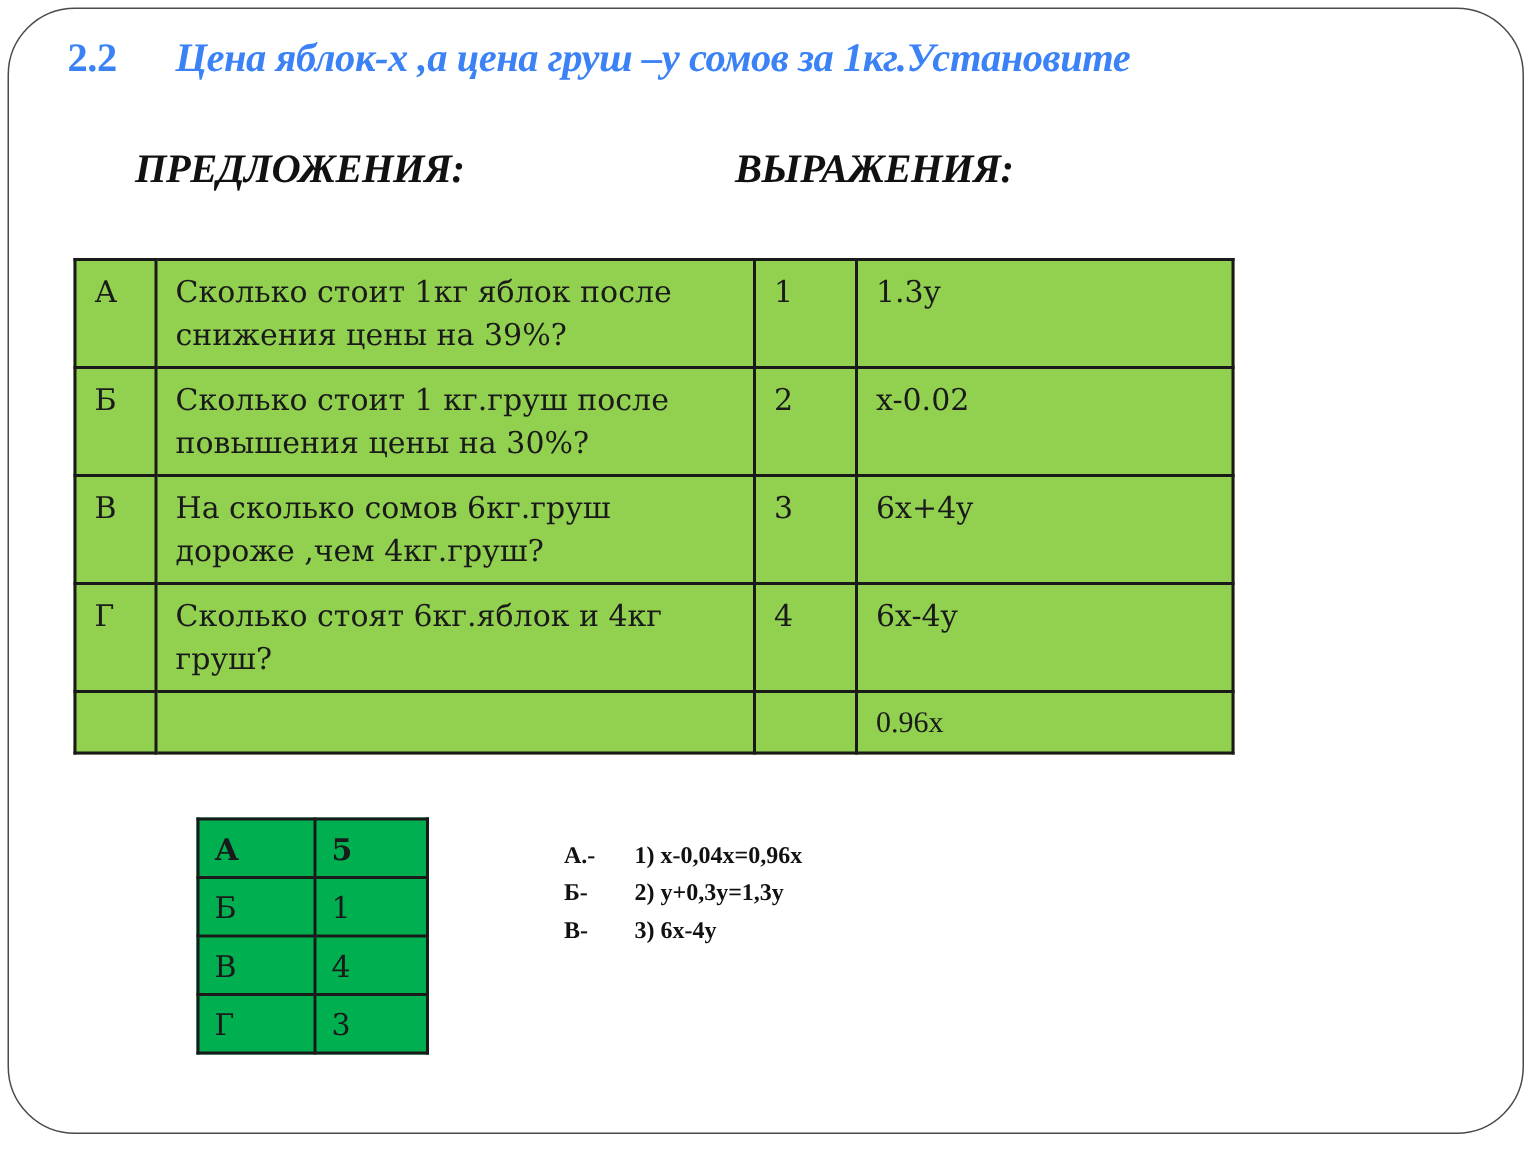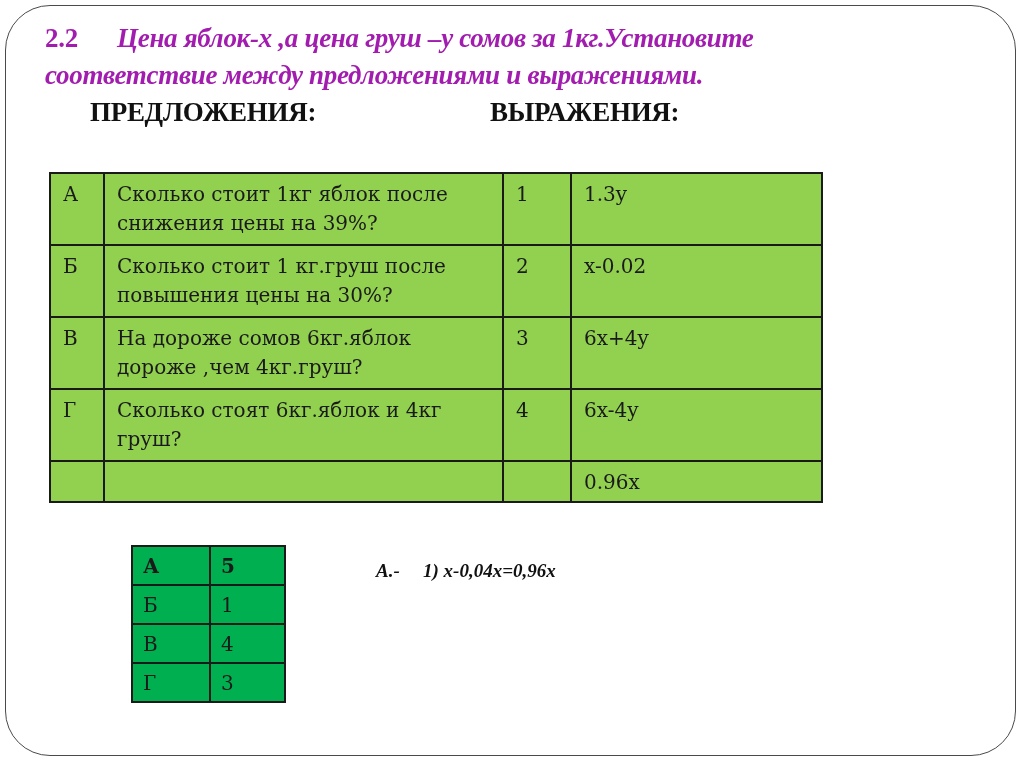--- a/index.html
+++ b/index.html
@@ -7,73 +7,72 @@
     width: 1024px; height: 767px; background: #ffffff; position: relative; overflow: hidden;
     font-family: "Liberation Serif", serif;
   }
   .frame {
     position: absolute; left: 5px; top: 5px; width: 1011px; height: 751px;
     border: 1.5px solid #4a4a4a; border-radius: 45px; box-sizing: border-box;
   }
   .title {
     position: absolute; left: 45px; top: 20px; width: 900px;
     font-family: "Liberation Serif", serif; font-weight: bold; font-style: italic;
-    font-size: 27px; line-height: 37px; color: #a21caf; letter-spacing: -0.3px;
+    font-size: 27px; line-height: 37px; color: #3b82f6; letter-spacing: -0.3px;
   }
   .title .num { display: inline-block; width: 72px; font-style: normal; }
   .heading {
     position: absolute; top: 97px;
-    font-family: "Liberation Serif", serif; font-weight: bold; 
+    font-family: "Liberation Serif", serif; font-weight: bold; font-style: italic;
     font-size: 27px; color: #111; letter-spacing: -0.3px;
   }
   .h-left { left: 90px; }
   .h-right { left: 490px; }
 
   table.main {
     position: absolute; left: 49px; top: 172px; width: 774px;
     border-collapse: collapse; background: #92d050;
     font-family: "DejaVu Serif", serif; font-size: 20px; color: #1a1a1a;
   }
   table.main td {
     border: 2px solid #1a1a1a; vertical-align: top;
     padding: 6px 10px 0 12px; line-height: 29px;
   }
   table.main tr.r { height: 72px; }
-  table.main tr.last { height: 41px; }
+  table.main tr.last { height: 41px; font-family: Liberation Serif, serif; }
   table.main td.c1 { width: 30px; }
   table.main td.c2 { width: 375px; }
   table.main td.c3 { width: 44px; }
 
   table.ans {
     position: absolute; left: 131px; top: 545px; width: 155px;
     border-collapse: collapse; background: #00b050;
     font-family: "DejaVu Serif", serif; font-size: 20px; color: #1a1a1a;
   }
   table.ans td {
     border: 2px solid #1a1a1a; height: 37px; padding: 0 0 0 10px; vertical-align: middle;
   }
   table.ans td.a1 { width: 66px; }
   table.ans tr.bold td { font-weight: bold; }
 
   .solutions {
     position: absolute; left: 376px; top: 558px;
-    font-family: "Liberation Serif", serif; font-weight: bold; font-style: italic;
-    font-size: 19px; line-height: 25px; color: #111;
+    font-family: "Liberation Serif", serif; font-weight: bold; 
+    font-size: 16px; line-height: 25px; color: #111;
   }
   .solutions .line { white-space: nowrap; }
   .solutions .lbl { display: inline-block; width: 47px; }
 </style>
 </head>
 <body>
 
 <div class="frame"></div>
 
 <div class="title">
   <div><span class="num">2.2</span><span>Цена яблок-х ,а цена груш –у сомов за 1кг.Установите</span></div>
-  <div>соответствие между предложениями и выражениями.</div>
 </div>
 
 <div class="heading h-left">ПРЕДЛОЖЕНИЯ:</div>
 <div class="heading h-right">ВЫРАЖЕНИЯ:</div>
 
 <table class="main">
   <tbody>
       <tr class="r">
     <td class="c1">А</td>
     <td class="c2">Сколько стоит 1кг яблок после снижения цены на 39%?</td>
@@ -81,21 +80,21 @@
     <td class="c4">1.3y</td>
   </tr>
   <tr class="r">
     <td class="c1">Б</td>
     <td class="c2">Сколько стоит 1 кг.груш после повышения цены на 30%?</td>
     <td class="c3">2</td>
     <td class="c4">x-0.02</td>
   </tr>
   <tr class="r">
     <td class="c1">В</td>
-    <td class="c2">На дороже сомов 6кг.яблок дороже ,чем 4кг.груш?</td>
+    <td class="c2">На сколько сомов 6кг.груш дороже ,чем 4кг.груш?</td>
     <td class="c3">3</td>
     <td class="c4">6x+4y</td>
   </tr>
   <tr class="r">
     <td class="c1">Г</td>
     <td class="c2">Сколько стоят 6кг.яблок и 4кг груш?</td>
     <td class="c3">4</td>
     <td class="c4">6x-4y</td>
   </tr>
   <tr class="last">
@@ -123,13 +122,15 @@
   </tr>
   <tr>
     <td class="a1">Г</td>
     <td>3</td>
   </tr>
 </tbody>
   </table>
 
 <div class="solutions">
   <div class="line"><span class="lbl">А.-</span><span>1) x-0,04x=0,96x</span></div>
+  <div class="line"><span class="lbl">Б-</span><span>2) y+0,3y=1,3y</span></div>
+  <div class="line"><span class="lbl">В-</span><span>3) 6x-4y</span></div>
 </div>
 
 </body></html>

